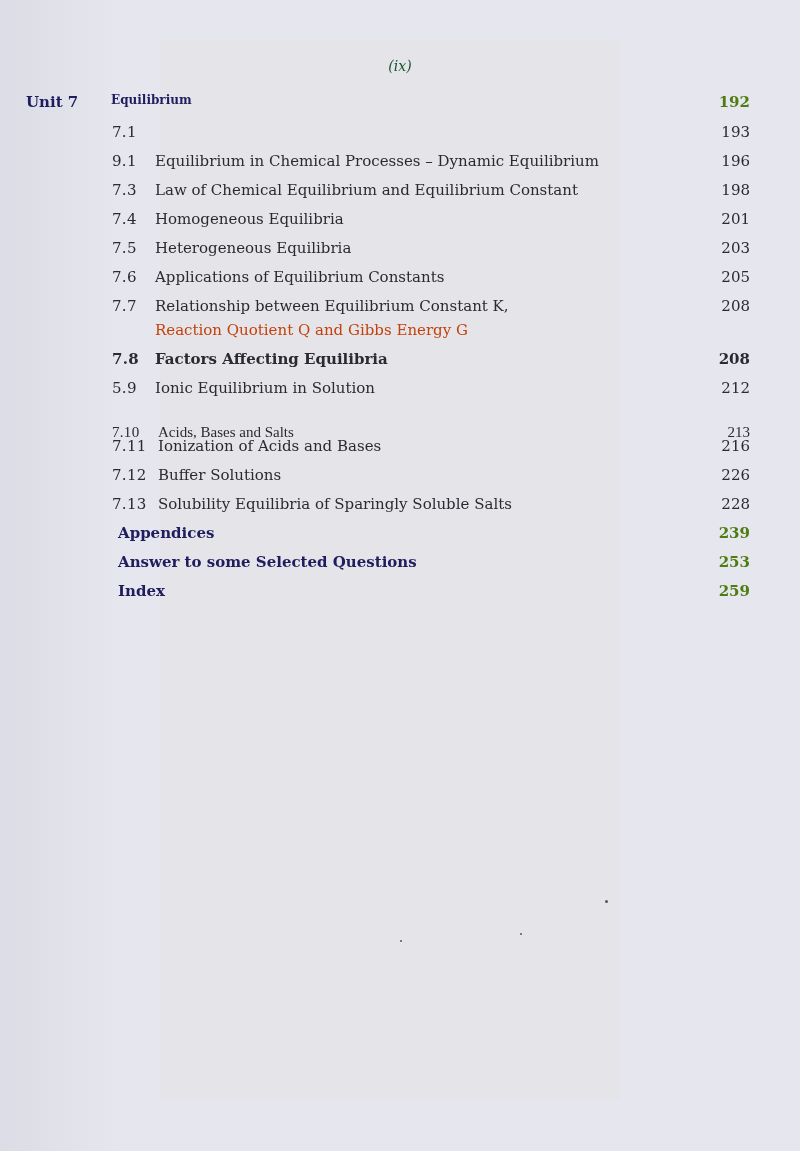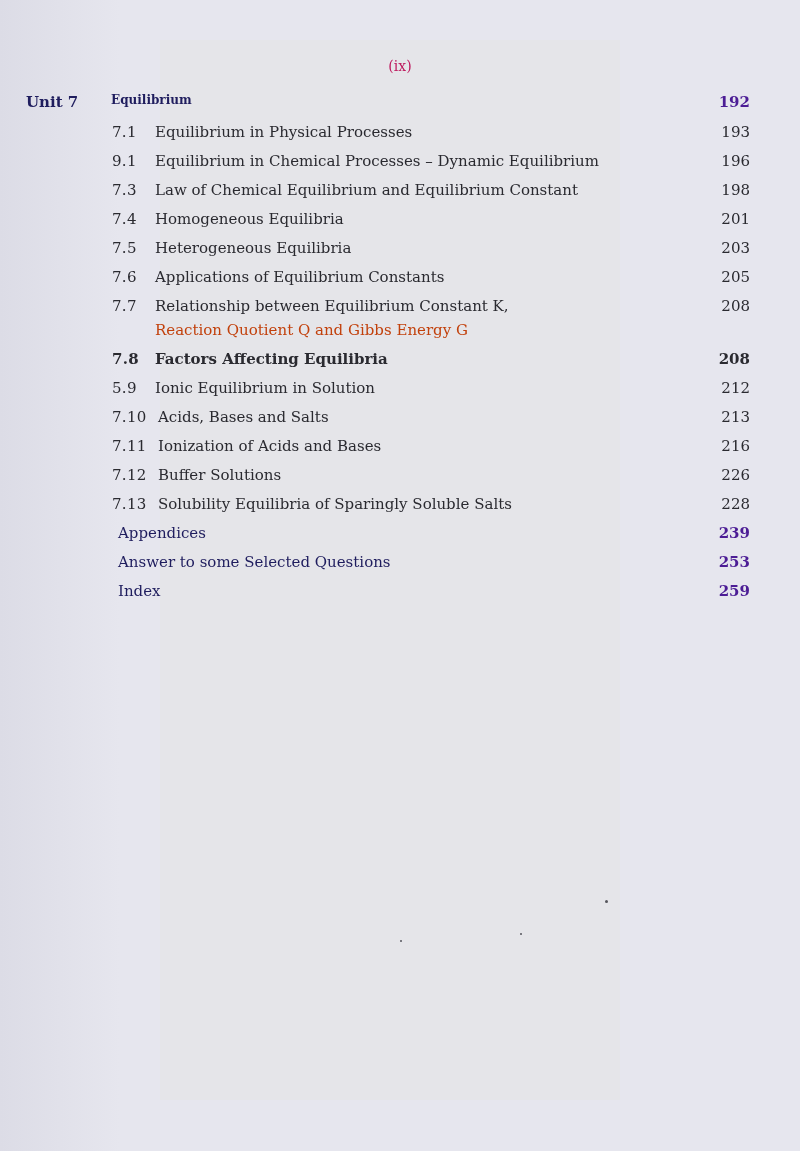--- a/index.html
+++ b/index.html
@@ -24,22 +24,23 @@
       position: absolute; left: 160px; top: 40px; width: 460px; height: 1060px;
       background: #e4e4e6;
       opacity: 0.6;
     }
     .page-number {
       position: absolute;
       left: 0; right: 0;
       top: 58px;
       text-align: center;
       font-family: "DejaVu Serif", serif;
+      font-style: italic;
       font-size: 14px;
-      color: #be185d;
+      color: #14532d;
     }
     .toc {
       position: absolute;
       left: 0; top: 88px; width: 800px;
     }
     .row {
       position: absolute;
       left: 0; width: 800px;
       height: 28px;
     }
@@ -82,26 +83,26 @@
     }
     .page {
       position: absolute;
       right: 50px;
       font-size: 15px;
       color: #2a2a30;
       text-align: right;
     }
     .page.bold {
       font-weight: bold;
-      color: #4c1d95;
+      color: #4d7c0f;
     }
     .back-title {
       position: absolute;
       left: 118px;
-      font-weight: normal;
+      font-weight: bold;
       font-size: 15px;
       color: #1f1d5e;
     }
     .speck {
       position: absolute;
       width: 3px; height: 3px; border-radius: 50%;
       background: #55555c;
     }
   </style>
 </head>
@@ -115,21 +116,20 @@
 <div class="toc">
 
   <div class="row" style="top:5px;">
     <span class="unit-label">Unit 7</span>
     <span class="unit-title">Equilibrium</span>
     <span class="page bold">192</span>
   </div>
 
   <div class="row" style="top:35px;">
     <span class="sec-num">7.1</span>
-    <span class="sec-title">Equilibrium in Physical Processes</span>
     <span class="page">193</span>
   </div>
 
   <div class="row" style="top:64px;">
     <span class="sec-num">9.1</span>
     <span class="sec-title">Equilibrium in Chemical Processes – Dynamic Equilibrium</span>
     <span class="page">196</span>
   </div>
 
   <div class="row" style="top:93px;">
@@ -168,21 +168,21 @@
     <span class="sec-title">Factors Affecting Equilibria</span>
     <span class="page">208</span>
   </div>
 
   <div class="row" style="top:291px;">
     <span class="sec-num">5.9</span>
     <span class="sec-title">Ionic Equilibrium in Solution</span>
     <span class="page">212</span>
   </div>
 
-  <div class="row" style="top:320px;">
+  <div class="row" style="top:336px;font-family:Liberation Serif, serif;">
     <span class="sec-num">7.10</span>
     <span class="sec-title wide-num">Acids, Bases and Salts</span>
     <span class="page">213</span>
   </div>
 
   <div class="row" style="top:349px;">
     <span class="sec-num">7.11</span>
     <span class="sec-title wide-num">Ionization of Acids and Bases</span>
     <span class="page">216</span>
   </div>

